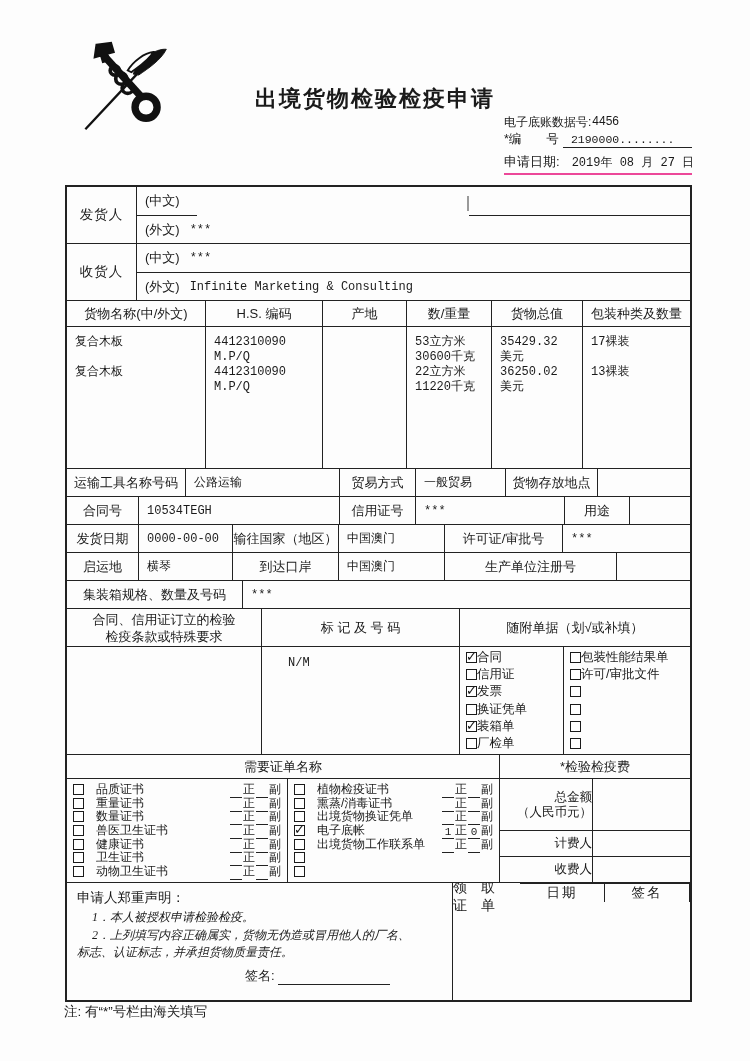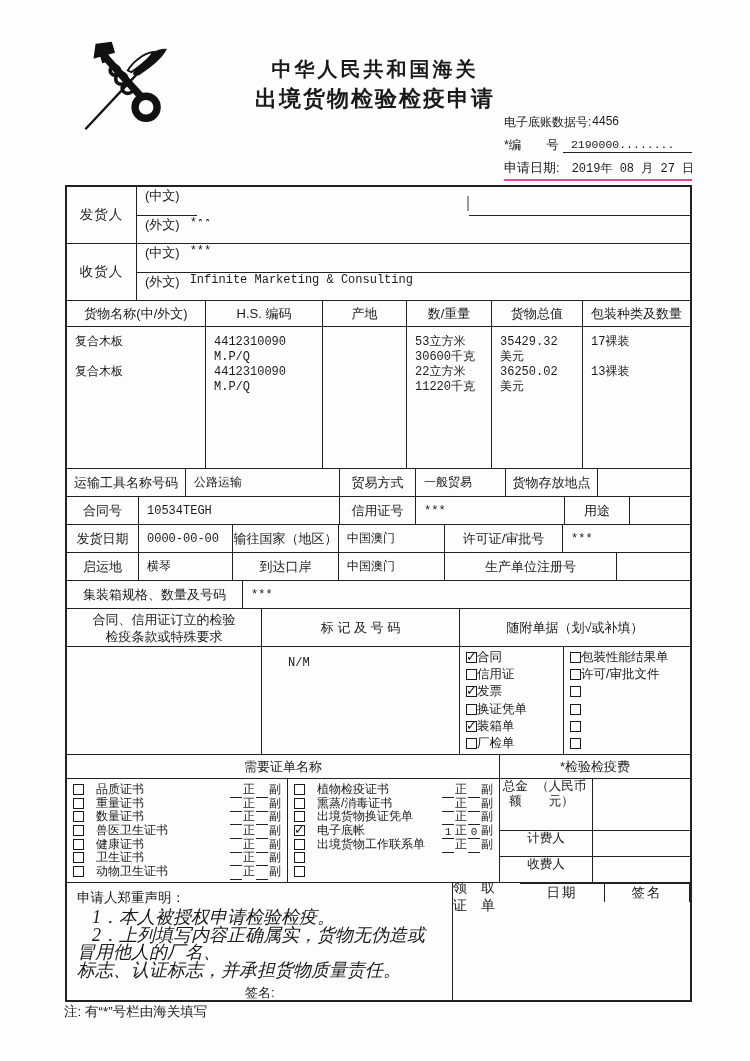--- a/index.html
+++ b/index.html
@@ -9,21 +9,21 @@
   .page{position:absolute;inset:0;background:#fdfdfd;overflow:hidden}
 
   
   .logo{position:absolute;left:78px;top:36px}
   .t1{position:absolute;left:225px;top:56px;width:300px;text-align:center;
       font-size:20px;font-weight:bold;letter-spacing:3px}
   .t2{position:absolute;left:220px;top:84px;width:310px;text-align:center;
       font-size:22px;font-weight:bold;letter-spacing:2px}
   .hf{position:absolute;left:504px;top:114px;width:188px;font-size:12px}
   .hf-ledger{display:flex;gap:1px;font-size:12px}
-  .hf-serial{display:flex;margin-top:6px;align-items:center}
+  .hf-serial{display:flex;margin-top:0;align-items:flex-end}
   .hf-serial .lbl{font-size:12.5px;white-space:nowrap}
   .hf-serial .val{flex:1;border-bottom:1.5px solid #222;margin-left:4px;
       font-family:"Liberation Mono","DejaVu Sans Mono",monospace;font-size:11.5px;padding-bottom:1px}
   .hf-date{display:flex;margin-top:5px;align-items:flex-end;border-bottom:2px solid #ec4899;padding-bottom:2px}
   .hf-date .lbl{font-size:13px;white-space:nowrap}
   .hf-date .val{margin-left:4px;font-family:"Liberation Mono","DejaVu Sans Mono",monospace;font-size:12px}
 
   
   .form{position:absolute;left:65px;top:185px;width:627px;border:2px solid #222;background:#fdfdfd}
   .r{display:flex;border-top:1px solid #222}
@@ -33,21 +33,21 @@
   .val{padding-left:8px;font-family:"Liberation Mono","DejaVu Sans Mono",monospace;font-size:12px;white-space:nowrap}
   .fill{flex:1}
   .h28{height:28px}
 
   
   .party{display:flex}
   .party:nth-child(2){border-top:1px solid #222}
   .party-label{width:70px;display:flex;align-items:center;justify-content:center;font-size:13.5px;
       border-right:1px solid #222;letter-spacing:1px}
   .party-rows{flex:1;display:flex;flex-direction:column}
-  .party-row{height:28px;display:flex;font-size:13px;position:relative}
+  .party-row{height:28px;display:flex;align-items:center;font-size:13px;position:relative}
   .party-row + .party-row{border-top:1px solid #222}
   .party-row .pfx{padding-left:8px;white-space:nowrap}
   .party-row .pval{padding-left:10px;font-family:"Liberation Mono","DejaVu Sans Mono",monospace;font-size:12px;white-space:nowrap}
   .redact{position:absolute;left:60px;top:5px;width:272px;height:27px;background:#fdfdfd;z-index:3}
   .redact::after{content:"";position:absolute;right:0;top:4px;width:2px;height:15px;background:#9a9a9a}
 
   
   .g0{width:138px}.g1{width:117px}.g2{width:84px}.g3{width:85px}.g4{width:91px}.g5{flex:1}
   .ghead{height:26px}
   .gbody{height:142px}
@@ -83,30 +83,30 @@
   .certcol.firstcol{border-left:none}
   .ca{width:220px}.cbx{width:212px}
   .certline{display:flex;align-items:center;gap:12px;font-size:12px;height:13px;white-space:nowrap}
   .zf{margin-left:auto;display:flex;align-items:flex-end;font-size:12px;gap:1px}
   .slot{display:inline-block;width:12px;border-bottom:1px solid #222;height:13px;text-align:center;
         font-size:11px;line-height:13px;font-family:"Liberation Mono","DejaVu Sans Mono",monospace}
   .feeblock{flex:1;display:flex;flex-direction:column;border-left:1px solid #222}
   .feerow{display:flex;border-top:1px solid #222}
   .feerow:first-child{border-top:none}
   .fr1{height:52px}.fr2{height:26px}.fr3{height:26px}
-  .feelab{width:93px;display:flex;flex-direction:row;align-items:flex-start;justify-content:center;
+  .feelab{width:93px;display:flex;flex-direction:column;align-items:flex-end;justify-content:center;
           font-size:12.5px;border-right:1px solid #222;line-height:15px;text-align:center}
   .feeval{flex:1}
 
   
   .decrow{height:118px;align-items:stretch}
   .decl{width:385px;padding:6px 10px 4px 10px;flex-direction:column;align-items:flex-start;justify-content:flex-start}
   .decl-title{font-size:13.5px}
   .decl-body{font-family:"Liberation Serif","DejaVu Serif",serif;font-style:italic;
-             font-size:18px;line-height:17.5px;margin-top:2px}
+             font-size:12px;line-height:17.5px;margin-top:2px}
   .indent{text-indent:15px}
   .sign-row{margin-top:5px;padding-left:168px;font-size:13px;display:flex;align-items:flex-end}
   .sign-line{display:inline-block;width:112px;border-bottom:1px solid #222;height:13px;margin-left:3px}
   .pickup{flex:1;display:flex;flex-direction:row;border-left:1px solid #222;align-items:flex-start;padding:0}
   .pick-head{height:28px;display:flex;align-items:center;justify-content:center;font-size:14px;letter-spacing:5px}
   .pick-row{flex:1;display:flex;border-top:1px solid #222}
   .pick-lab{width:85px;border-right:1px solid #222;display:flex;align-items:center;justify-content:center;font-size:13.5px;letter-spacing:2px}
   .pick-val{flex:1}
 
   .note{position:absolute;left:64px;top:1003px;font-size:13.5px}
@@ -124,21 +124,20 @@
         <path d="M54,36 C60,26 72,17 82,16 C77,25 66,32 58,38 Z" fill="#fdfdfd" stroke-width="2"></path>
         <line x1="30" y1="22" x2="70" y2="66" stroke-width="8"></line>
         <circle cx="74" cy="76" r="12" fill="none" stroke-width="8"></circle>
         <path d="M20,8 l16,-2 3,10 -7,2 2,7 -7,2 -2,-7 -7,2 Z" stroke-width="2"></path>
         <circle cx="47" cy="45" r="6" fill="none" stroke-width="4"></circle>
         <circle cx="54" cy="55" r="6" fill="none" stroke-width="4"></circle>
         <circle cx="40" cy="36" r="5" fill="none" stroke-width="4"></circle>
       </g>
     </svg>
   </div>
-  <div class="t1">中华人民共和国海关</div>
   <div class="t2">出境货物检验检疫申请</div>
 
   <div class="hf">
     <div class="hf-ledger">
       <span>电子底账数据号:</span>
       <span>4456</span>
     </div>
     <div class="hf-serial">
       <span class="lbl">*编　　号</span>
       <span class="val">2190000........</span>

